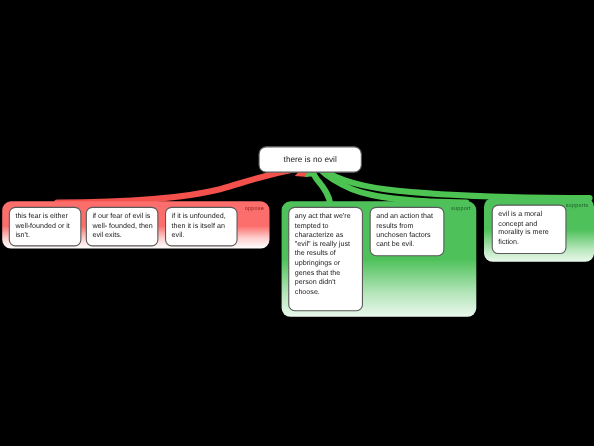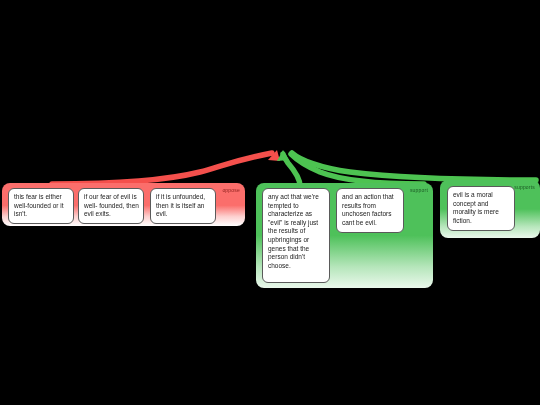--- a/index.html
+++ b/index.html
@@ -99,20 +99,23 @@
   </div>
 
   <div class="group support" style="left:256px; top:183px; width:177px; height:105px;">
     <span class="group-label support-label">support</span>
   </div>
 
   <div class="group support" style="left:440px; top:180px; width:100px; height:58px;">
     <span class="group-label support-label">supports</span>
   </div>
 
+  <div class="root-node">
+    <span>there is no evil</span>
+  </div>
 
   <div class="card" style="left:8px; top:188px; width:66px; height:36px;">
     <span>this fear is either well-founded or it isn't.</span>
   </div>
   <div class="card" style="left:78px; top:188px; width:66px; height:36px;">
     <span>if our fear of evil is well- founded, then evil exits.</span>
   </div>
   <div class="card" style="left:150px; top:188px; width:66px; height:36px;">
     <span>if it is unfounded, then it is itself an evil.</span>
   </div>

